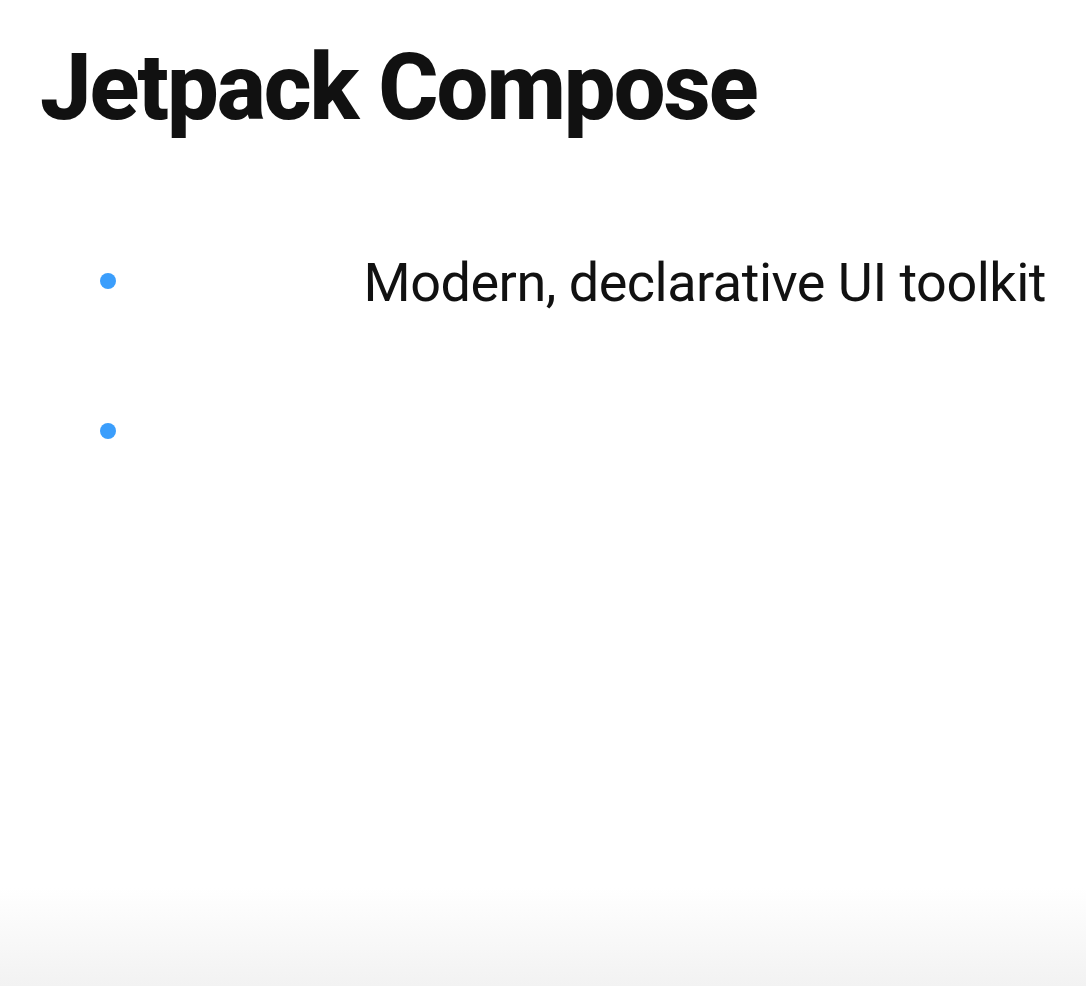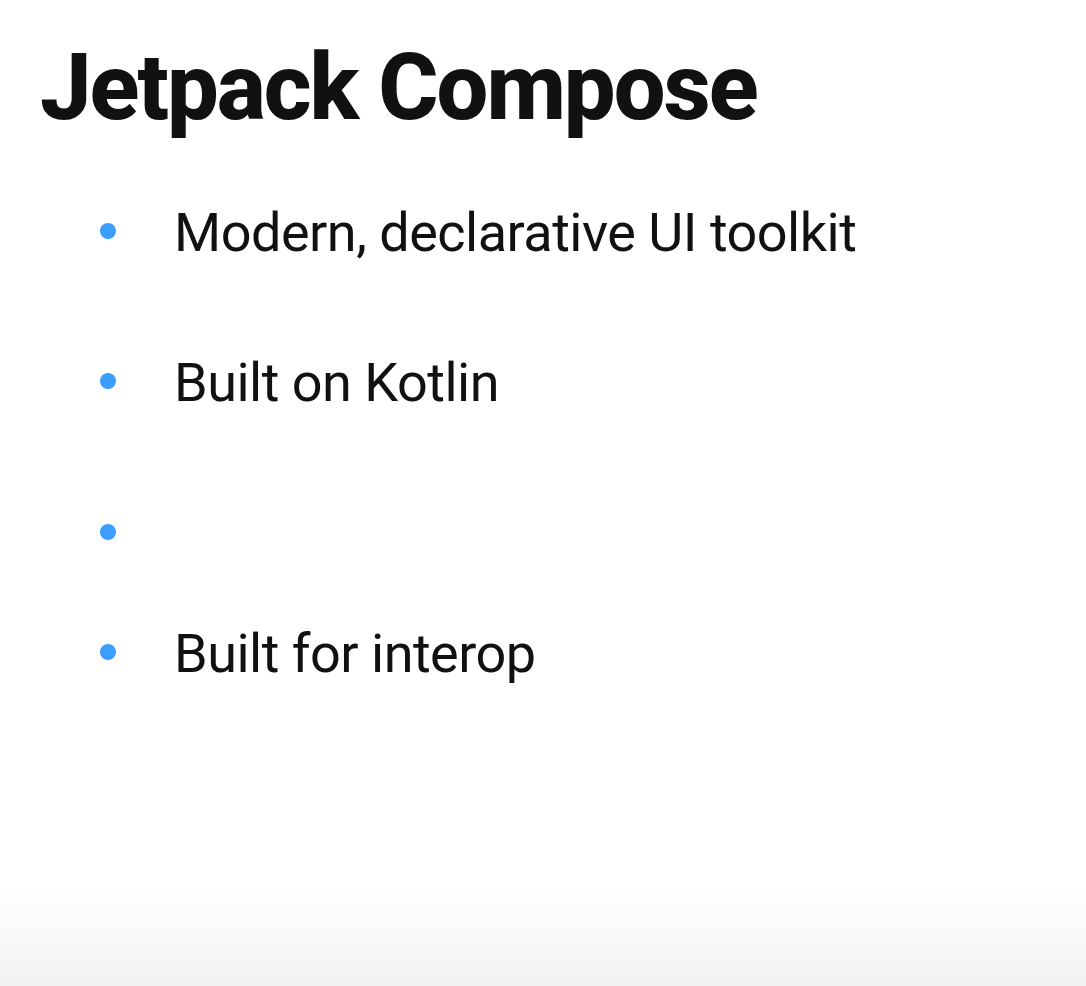--- a/index.html
+++ b/index.html
@@ -12,31 +12,32 @@
       height: 986px;
       background: linear-gradient(to bottom, #ffffff 0%, #ffffff 90%, #f2f2f2 100%);
       font-family: -apple-system, BlinkMacSystemFont, "Segoe UI", Roboto, "Helvetica Neue", Arial, sans-serif;
       padding: 40px 40px 40px 40px;
       color: #111111;
     }
     .title {
       font-size: 92px;
       font-weight: 800;
       letter-spacing: -2px;
-      margin-bottom: 60px;
+      margin-bottom: 110px;
       line-height: 1.05;
     }
     .bullet-list {
       list-style: none;
       padding-left: 60px;
     }
     .bullet-item {
       display: flex;
       align-items: flex-start;
       margin-bottom: 78px;
+      justify-content: space-between;
     }
     .bullet-dot {
       width: 16px;
       height: 16px;
       border-radius: 50%;
       background: #3b9efc;
       flex-shrink: 0;
       margin-top: 26px;
       margin-right: 58px;
     }
@@ -53,22 +54,14 @@
 
 <h1 class="title">Jetpack Compose</h1>
 
 <ul class="bullet-list">
   <li class="bullet-item">
     <span class="bullet-dot"></span>
     <span class="bullet-text">Modern, declarative UI toolkit</span>
   </li>
   <li class="bullet-item">
     <span class="bullet-dot"></span>
-    <span class="bullet-text">Built on Kotlin</span>
-  </li>
-  <li class="bullet-item">
-    <span class="bullet-dot"></span>
-  </li>
-  <li class="bullet-item">
-    <span class="bullet-dot"></span>
-    <span class="bullet-text">Built for interop</span>
   </li>
 </ul>
 
 </body></html>

